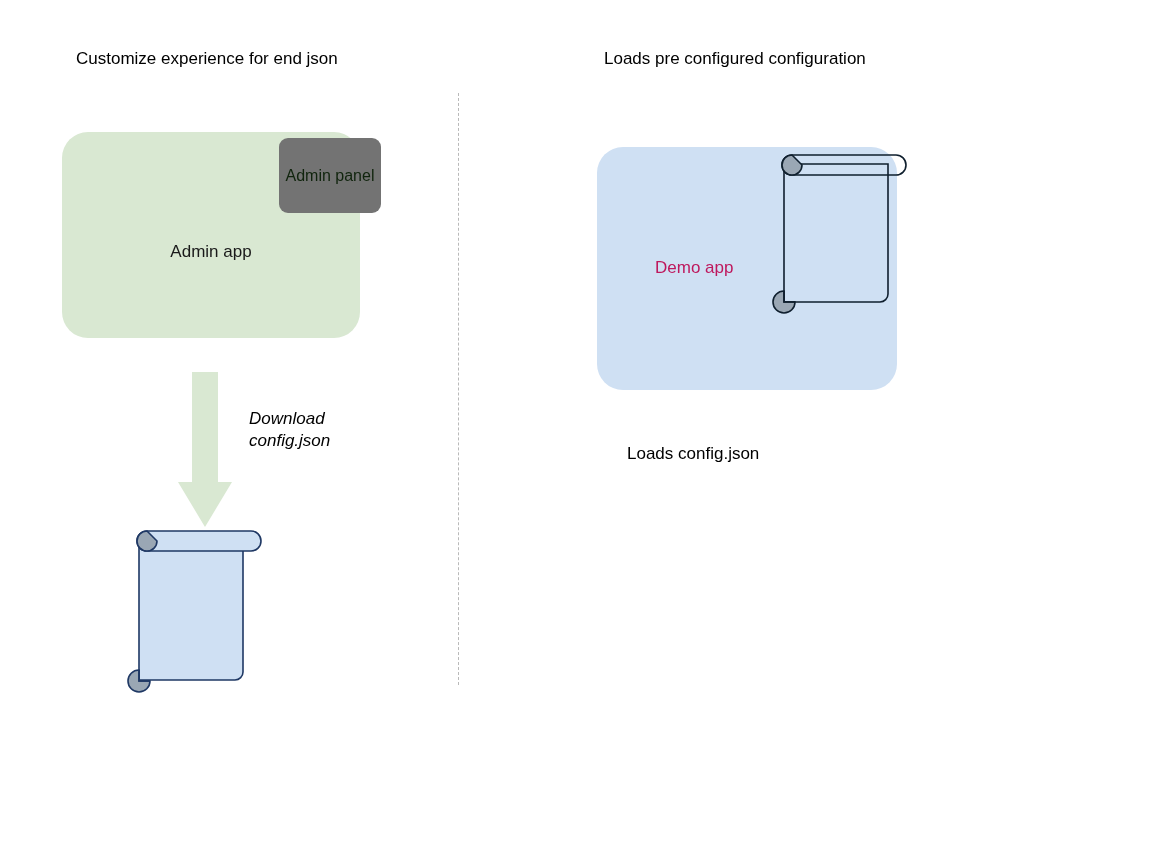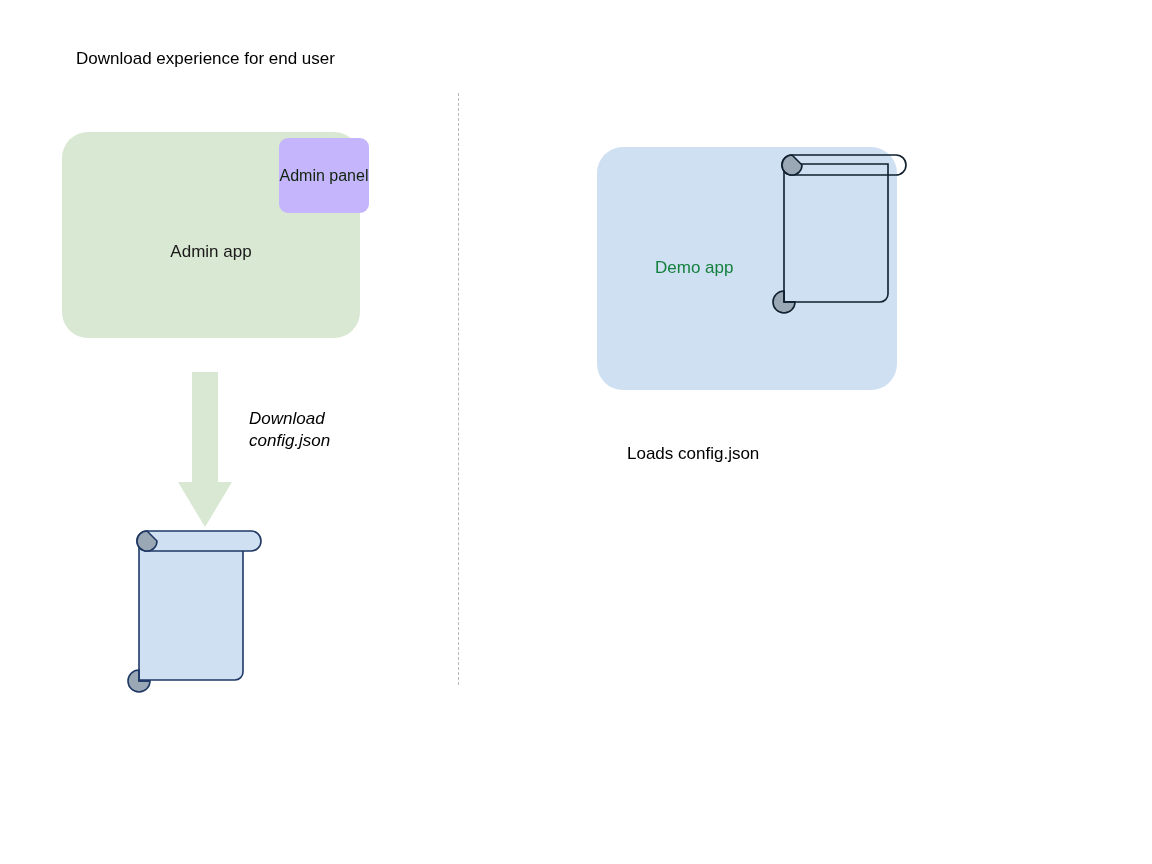--- a/index.html
+++ b/index.html
@@ -56,23 +56,23 @@
     top: 110px;
     text-align: center;
     font-size: 17px;
     color: #1a1a1a;
   }
 
   
   #admin-panel {
     left: 279px;
     top: 138px;
-    width: 90px;
+    width: 102px;
     height: 75px;
-    background: #c4b5fd;
+    background: #737373;
     border-radius: 9px;
     display: flex;
     align-items: center;
     justify-content: center;
   }
   #admin-panel-label {
     font-size: 16px;
     line-height: 22px;
     text-align: center;
     color: #10240d;
@@ -114,37 +114,38 @@
     width: 300px;
     height: 243px;
     background: #cfe0f3;
     border-radius: 26px;
   }
   #demo-app-label {
     position: absolute;
     left: 58px;
     top: 111px;
     font-size: 17px;
-    color: #15803d;
+    color: #be185d;
   }
 
   
   .doc { }
   .doc svg { display: block; overflow: visible; }
 
   #doc-left  { left: 125px; top: 528px; width: 140px; height: 162px; }
 
   #doc-right { left: 770px; top: 152px; width: 140px; height: 158px; }
 </style>
 </head>
 <body>
 
 <div class="canvas">
 
-  <div class="abs col-title" id="title-left">Download experience for end user</div>
+  <div class="abs col-title" id="title-left">Customize experience for end json</div>
+  <div class="abs col-title" id="title-right">Loads pre configured configuration</div>
 
   <div class="abs" id="divider"></div>
 
   <div class="abs" id="download-arrow">
     <svg width="54" height="157" viewBox="0 0 54 157">
       <path d="M14 0 H40 V110 H54 L27 155 L0 110 H14 Z" fill="#d9e8d2"></path>
     </svg>
   </div>
 
   <div class="abs" id="admin-app">

